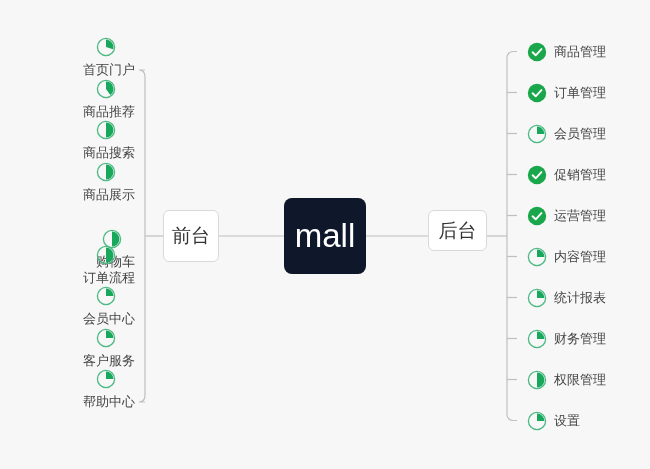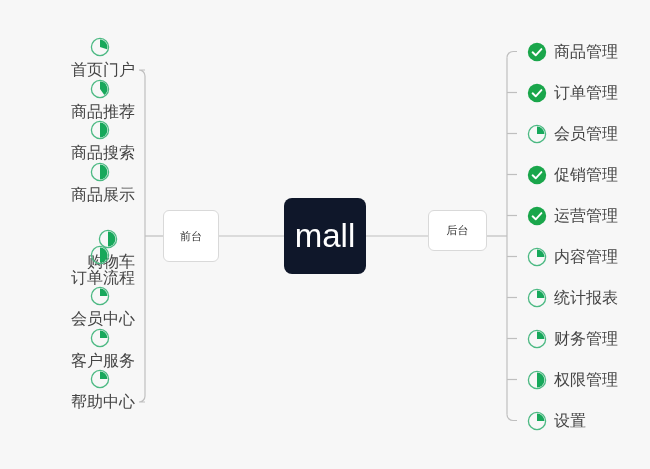--- a/index.html
+++ b/index.html
@@ -9,38 +9,38 @@
     font-family:"Liberation Sans","DejaVu Sans",sans-serif;
     overflow:hidden;position:relative;
   }
   #canvas{position:absolute;left:0;top:0;width:650px;height:469px;}
   .lines{position:absolute;left:0;top:0;width:650px;height:469px;pointer-events:none;}
 
   
   .leaf{position:absolute;display:flex;align-items:center;height:26px;}
   .leaf-left{flex-direction:column;}
   .leaf-label{
-    font-size:16px;color:#444;white-space:nowrap;line-height:26px;
+    font-size:13px;color:#444;white-space:nowrap;line-height:26px;
   }
   .leaf-left .leaf-label{margin-left:7px;}
   .leaf-right .leaf-label{margin-left:7px;}
 
   
   .icon{width:20px;height:20px;flex:0 0 20px;position:relative;display:block;}
   .icon svg{display:block;width:20px;height:20px;}
 
   
   .node{
     position:absolute;box-sizing:border-box;
     display:flex;align-items:center;justify-content:center;
     border-radius:6px;white-space:nowrap;
   }
   .node-mid{
     background:#ffffff;border:1px solid #d9d9d9;
-    color:#333;font-size:11px;
+    color:#333;font-size:19px;
   }
   .node-root{
     background:#0f172a;color:#ffffff;
     font-size:33px;border:none;border-radius:8px;
   }
 </style>
 </head>
 <body>
 
 <div id="canvas">

